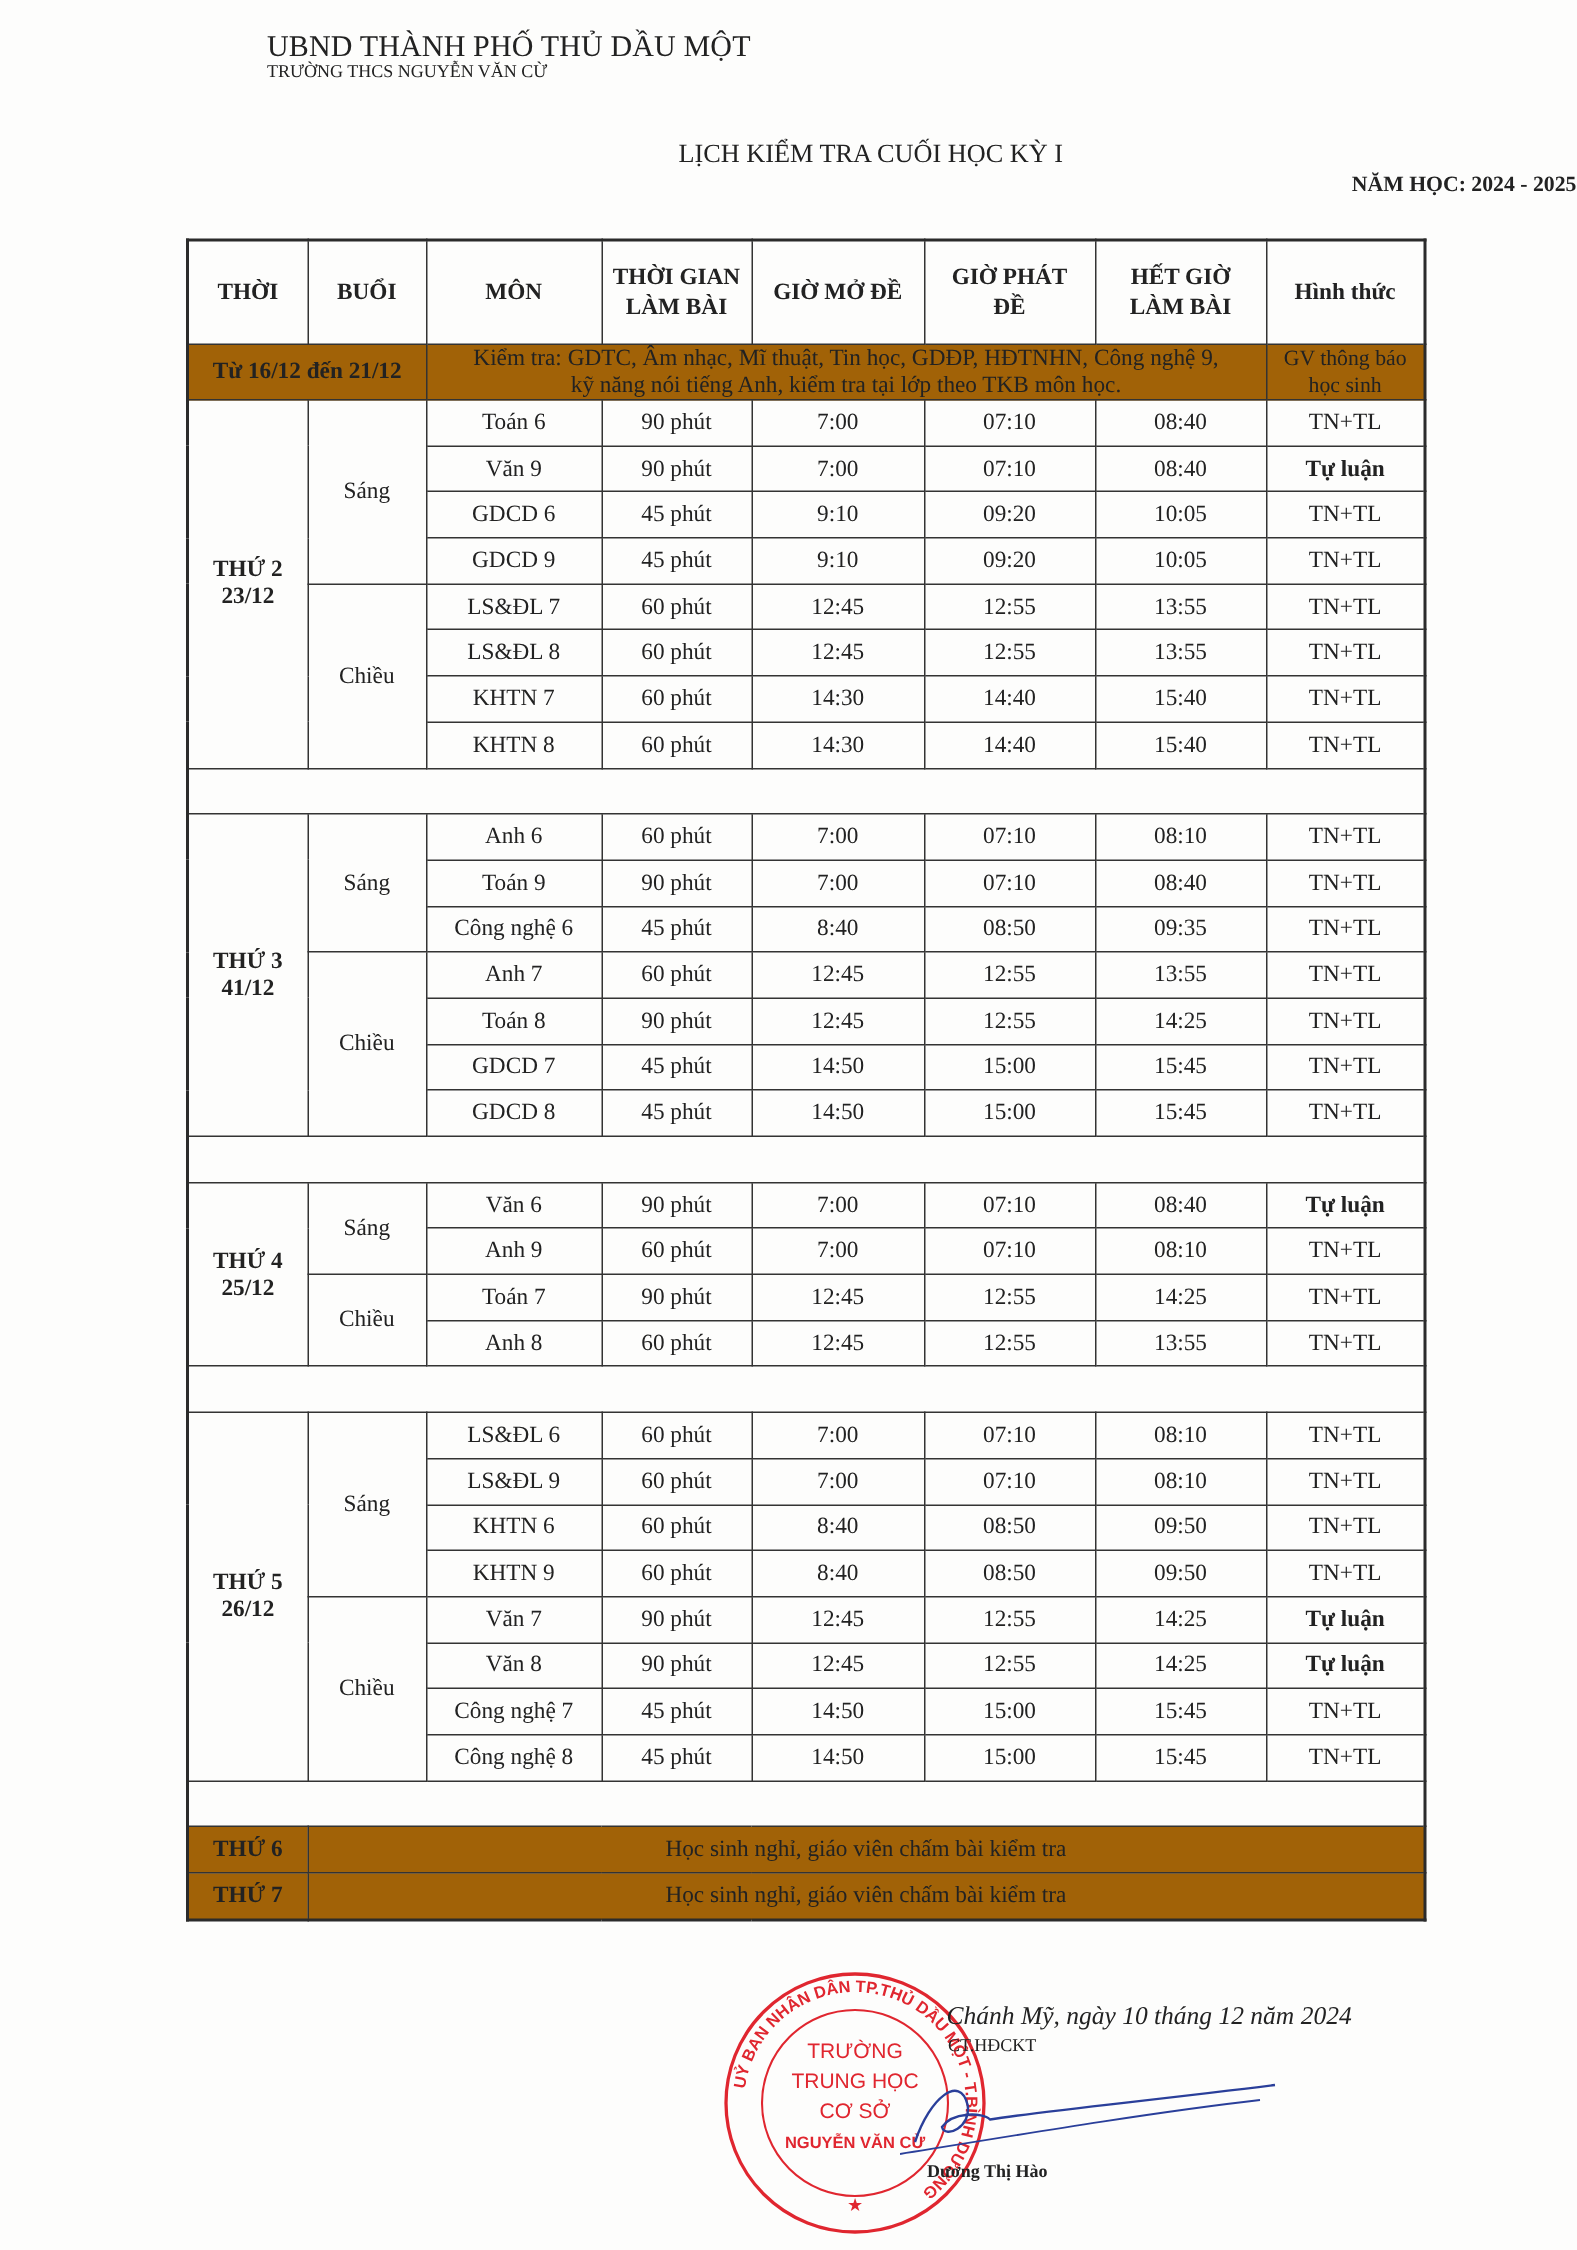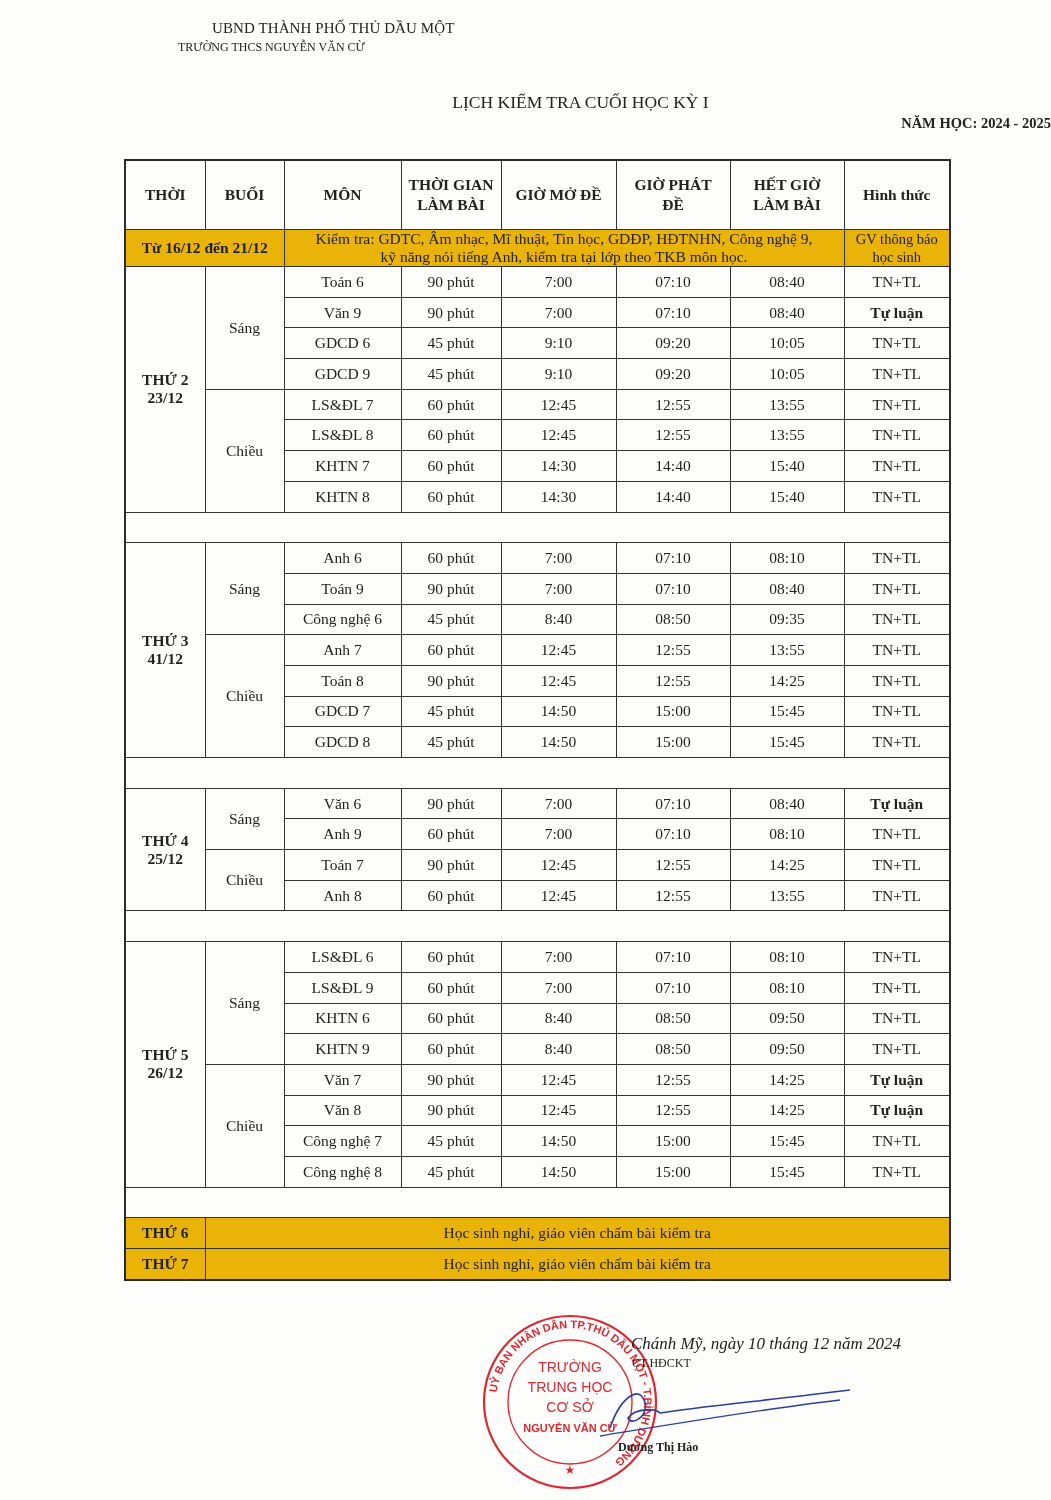--- a/index.html
+++ b/index.html
@@ -1,37 +1,37 @@
 <!DOCTYPE html>
 <html><head>
 <meta charset="utf-8">
 <style>
   html, body { margin:0; padding:0; }
   body {
     width:1051px; height:1500px; background:#fdfdfc; position:relative;
     font-family:"Liberation Serif", "DejaVu Serif", serif; color:#222;
     overflow:hidden;
   }
-  .hdr1 { position:absolute; left:178px; top:20px; font-size:15px; letter-spacing:0.1px;margin-left:34px; }
+  .hdr1 { position:absolute; left:178px; top:20px; font-size:20px; letter-spacing:0.1px; }
   .hdr2 { position:absolute; left:178px; top:40px; font-size:12px; font-weight:normal; }
   .title { position:absolute; left:0; width:1051px; top:92px; text-align:center; font-size:17.5px; font-weight:normal; padding-left:110px; box-sizing:border-box; }
   .subtitle { position:absolute; left:0; width:1051px; top:115px; text-align:right; font-size:14.5px; font-weight:bold; padding-left:110px; box-sizing:border-box; }
 
   table.sched {
     position:absolute; left:124px; top:159px; width:825px;
     border-collapse:collapse; table-layout:fixed;
     border:2.5px solid #2b2b2b;
     font-size:15.5px;
   }
   table.sched td, table.sched th {
     border:1.3px solid #333; text-align:center; vertical-align:middle;
     padding:0; height:29.7px; line-height:18px;
   }
   table.sched th { font-weight:bold; font-size:15.5px; height:68px; line-height:20px; }
-  .gray { background:#eab308; }
+  .gray { background:#a16207; }
   .bold { font-weight:bold; }
   .day { font-weight:bold; line-height:21px; }
   .gap td { height:30px; border-left:2.5px solid #2b2b2b; border-right:2.5px solid #2b2b2b; border-top:2.5px solid #2b2b2b; border-bottom:2.5px solid #2b2b2b; }
   .note td { height:48px; line-height:21px; }
   .offday td { height:33px; border-top:2.5px solid #2b2b2b; border-bottom:2.5px solid #2b2b2b; }
 
   .date-line { position:absolute; left:631px; top:1334px; font-size:17px; font-style:italic; }
   .role { position:absolute; left:632px; top:1356px; font-size:12px; font-weight:normal; }
   .signer { position:absolute; left:618px; top:1440px; font-size:12px; font-weight:bold; }
   .stamp { position:absolute; left:480px; top:1312px; width:180px; height:180px; }

